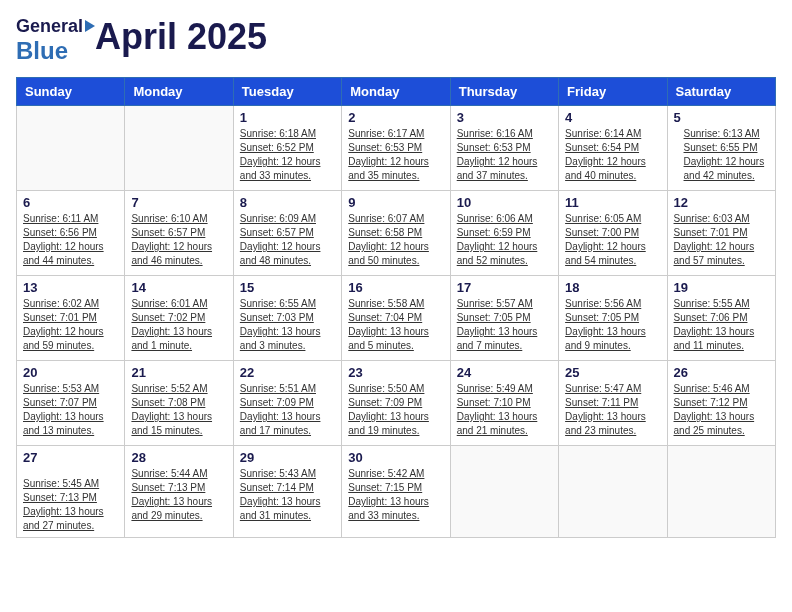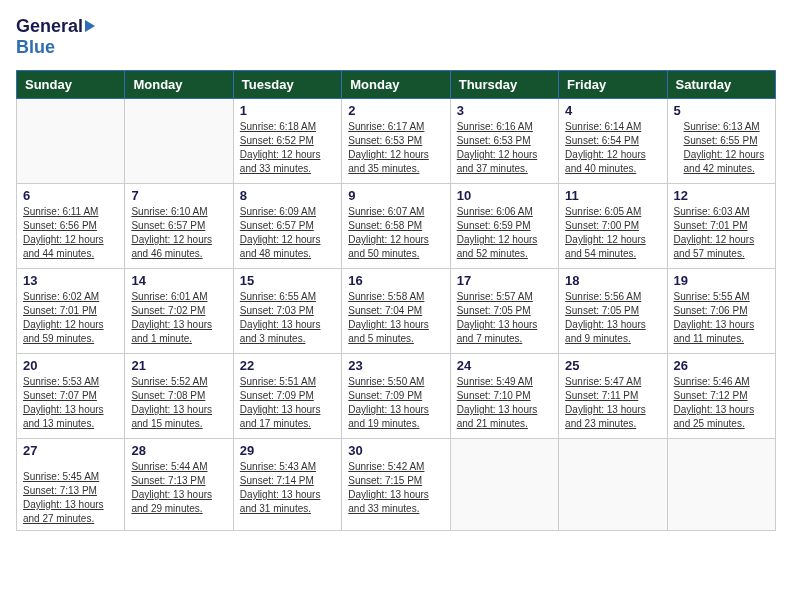--- a/index.html
+++ b/index.html
@@ -23,21 +23,21 @@
     .logo-text {
       display: flex;
       align-items: center;
     }
     .logo-general {
       font-size: 18px;
       font-weight: bold;
       color: #1a1a4e;
     }
     .logo-blue {
-      font-size: 18px;
+      font-size: 24px;
       font-weight: bold;
       color: #2e6db4;
     }
     .logo-arrow {
       width: 0;
       height: 0;
       border-left: 10px solid #2e6db4;
       border-top: 6px solid transparent;
       border-bottom: 6px solid transparent;
       margin-left: 2px;
@@ -54,21 +54,21 @@
     .location {
       font-size: 16px;
       color: #333;
     }
     .calendar {
       width: 100%;
       border-collapse: collapse;
       border: 1px solid #ccc;
     }
     .calendar th {
-      background-color: #14532d;
+      background-color: #1d4ed8;
       color: #fff;
       text-align: left;
       padding: 6px 8px;
       font-size: 13px;
       border: 1px solid #2e6db4;
     }
     .calendar td {
       vertical-align: top;
       padding: 4px 6px;
       border: 1px solid #ccc;
@@ -103,20 +103,21 @@
 
 <div class="header">
   <div class="logo">
     <div class="logo-text">
       <span class="logo-general">General</span>
       <span class="logo-arrow"></span>
     </div>
     <span class="logo-blue">Blue</span>
   </div>
   <div class="title-section">
+    <div class="month-title">April 2025</div>
   </div>
 </div>
 
 <table class="calendar">
   <thead>
     <tr>
     <th>Sunday</th>
         <th>Monday</th>
         <th>Tuesday</th>
         <th>Monday</th>

